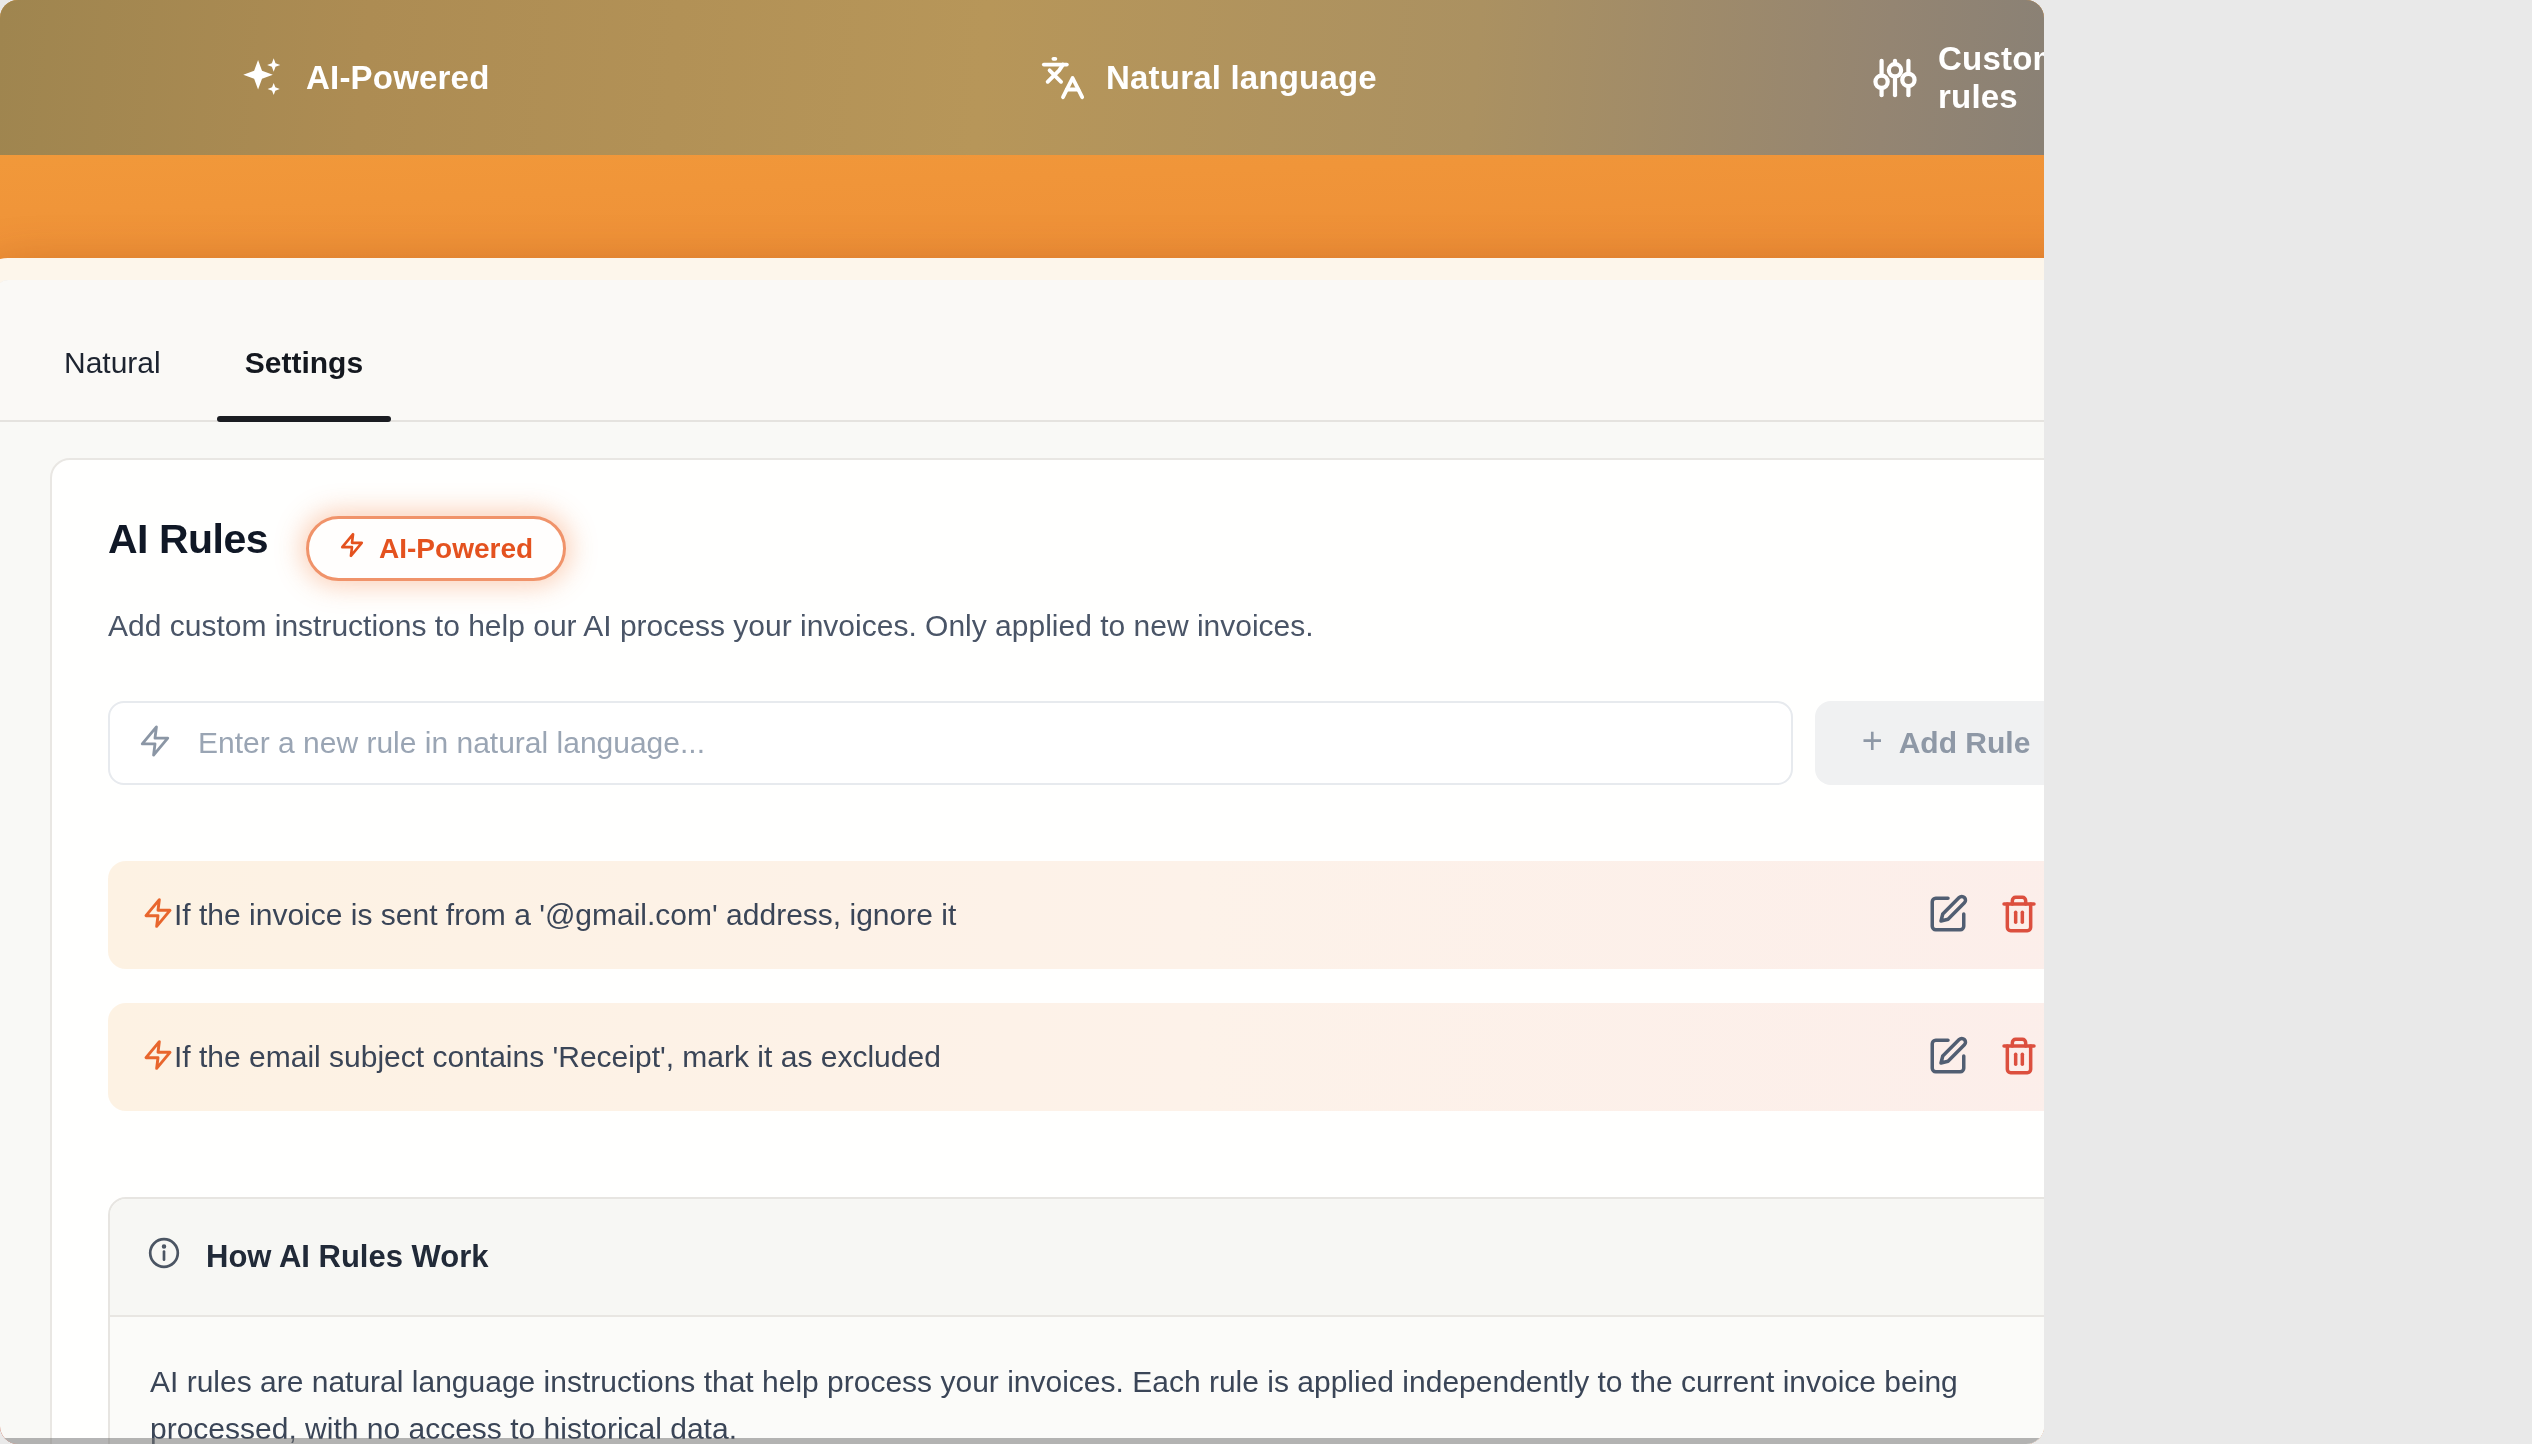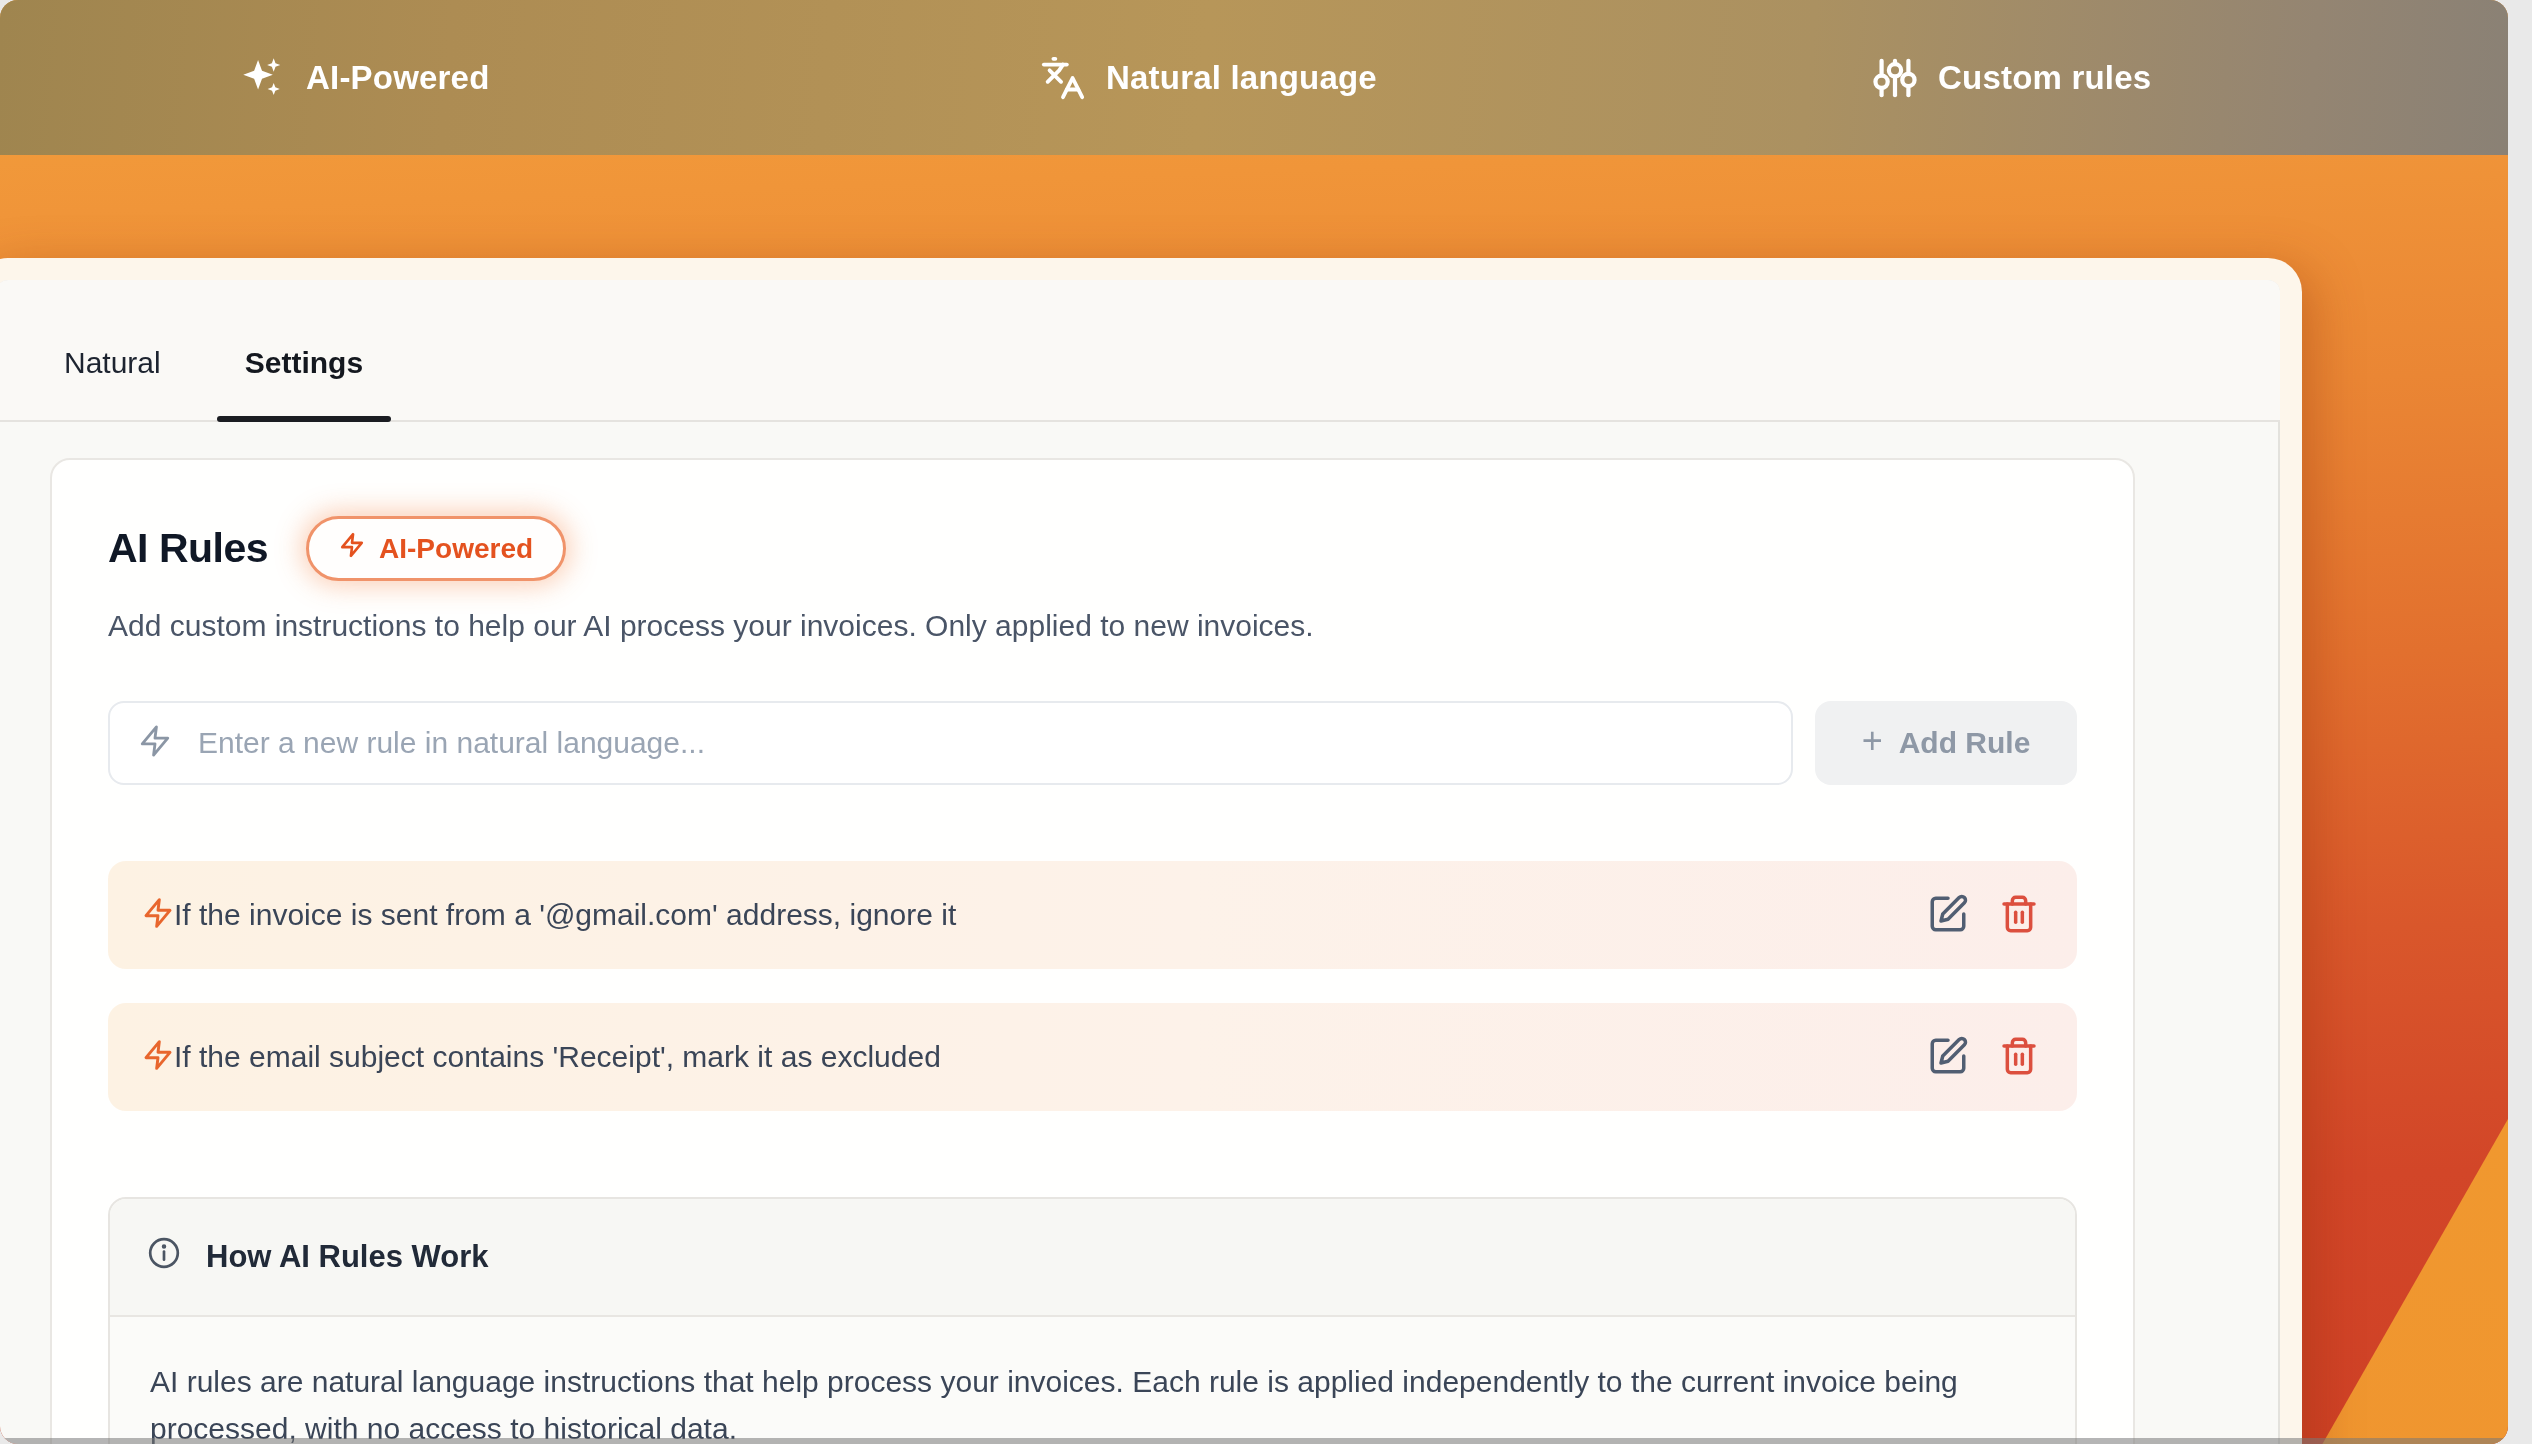--- a/index.html
+++ b/index.html
@@ -1,18 +1,18 @@
 <!DOCTYPE html>
 <html><head>
 <meta charset="utf-8">
 <style>
   html,body{margin:0;padding:0;background:#e9e9e9;}
   *{box-sizing:border-box;}
   .screen{
-    position:relative;width:2508px;height:1444px;overflow:hidden;
+    position:relative;width:2044px;height:1444px;overflow:hidden;
     border-radius:18px;font-family:"Liberation Sans", sans-serif;
     background:#a3a3a3;
   }
   
   .wallpaper{position:absolute;inset:0;
     background:linear-gradient(178deg,#f4a23c 0%,#f09539 14%,#ea8634 30%,#e2702e 48%,#d9572b 66%,#d24628 82%,#cf4126 100%);}
   .wallpaper-wedge{position:absolute;inset:0;
     background:linear-gradient(190deg,#f7ac39 0%,#f0982f 60%,#ef9330 100%);
     clip-path:polygon(92.6% 100%,100% 77.5%,100% 100%);}
   .screen-bottom-edge{position:absolute;left:0;right:0;bottom:0;height:6px;background:rgba(120,120,120,.55);}
@@ -31,21 +31,21 @@
   .tabbar{height:142px;background:#faf9f6;border-bottom:2px solid #e5e3df;
     display:flex;align-items:flex-end;gap:72px;padding:0 0 0 62px;}
   .tab{position:relative;padding:0 6px 40px;font-size:30px;color:#1d2430;cursor:pointer;}
   .tab.active{font-weight:700;color:#14181f;}
   .tab.active::after{content:"";position:absolute;left:-22px;right:-22px;bottom:-2px;height:6px;
     background:#1b1d22;border-radius:3px;}
   .content{padding-top:36px;}
   
   .card{margin:0 145px 0 54px;background:#fffffe;border:2px solid #e9e7e3;border-radius:20px;
     padding:56px 56px 60px;}
-  .title-row{display:flex;align-items:center;gap:38px;}
+  .title-row{display:flex;align-items:flex-start;gap:38px;}
   .card-title{margin:0;font-size:41px;font-weight:700;color:#101826;letter-spacing:-.5px;}
   .badge{display:inline-flex;align-items:center;gap:14px;padding:13px 30px;border:3px solid #f0936a;
     border-radius:999px;background:#fffefd;color:#e4521f;font-size:28px;font-weight:700;
     box-shadow:0 0 26px 5px rgba(244,132,72,.38);}
   .desc{margin-top:28px;font-size:30px;color:#4a5567;}
   
   .input-row{margin-top:58px;display:flex;gap:22px;align-items:flex-end;}
   .rule-input-wrap{flex:1;height:84px;border:2px solid #e7eaee;border-radius:16px;background:#fff;
     display:flex;align-items:center;gap:24px;padding:0 28px;}
   .rule-input-wrap input{flex:1;border:none;outline:none;font-size:30px;color:#27303e;background:transparent;

